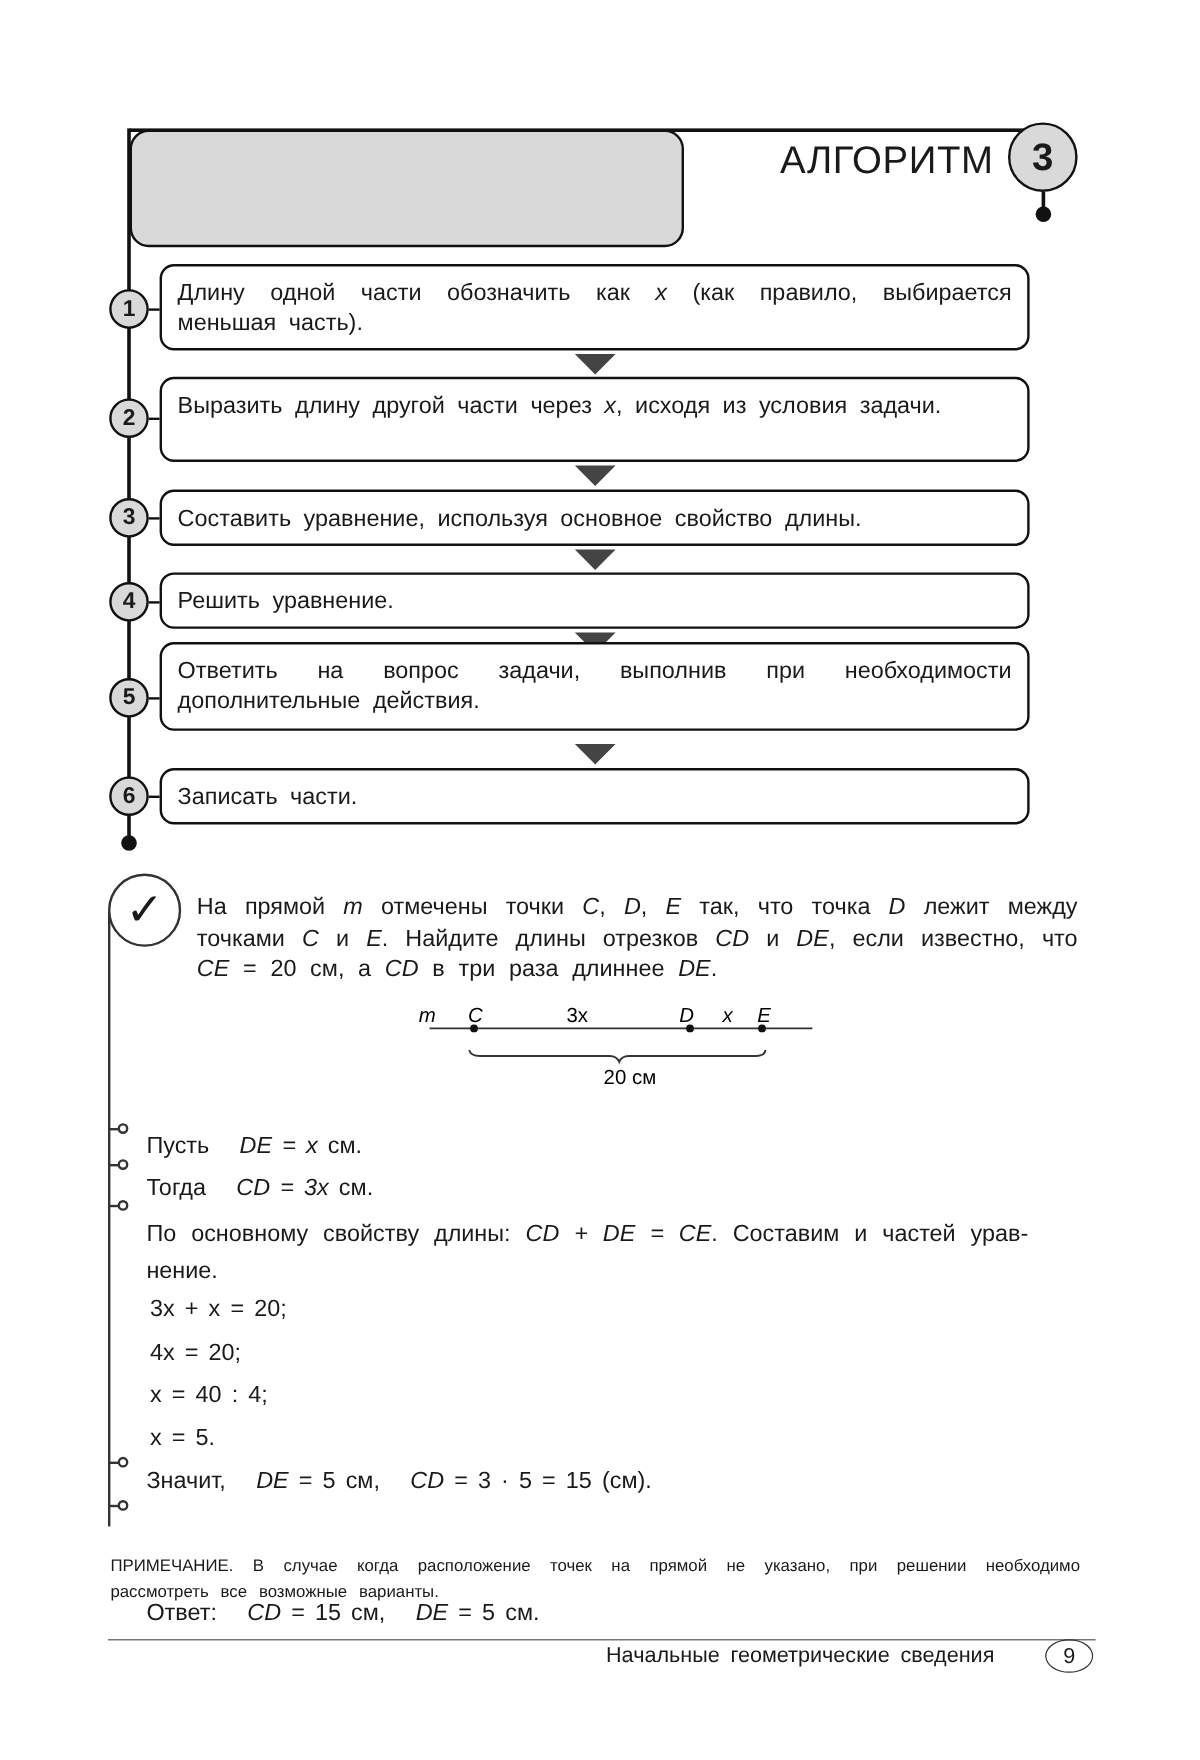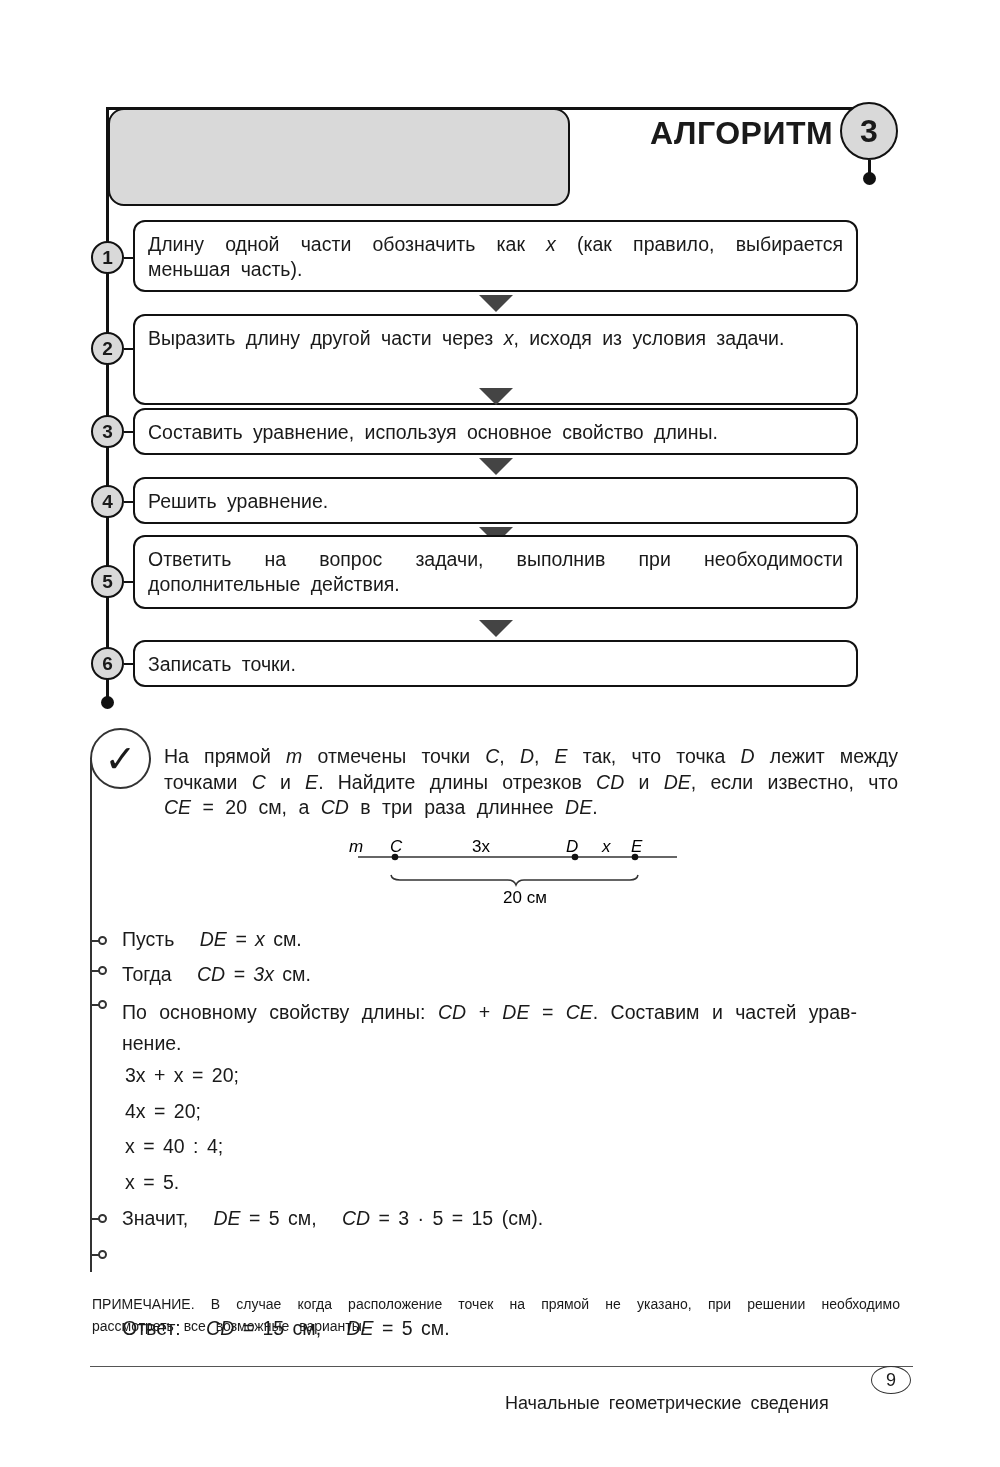--- a/index.html
+++ b/index.html
@@ -7,21 +7,21 @@
          font-family:"Liberation Sans", sans-serif; color:#1a1a1a; }
   .abs { position:absolute; }
   
   .top-rule { left:108px; top:107px; width:760px; height:3px; background:#111; }
   .vline { left:106px; top:107px; width:3px; height:593px; background:#111; }
   .vline-dot { left:101px; top:696px; width:13px; height:13px; border-radius:50%; background:#111; }
   .title-box { left:108px; top:108px; width:462px; height:98px; background:#d9d9d9;
                border:2px solid #111; border-radius:16px; box-sizing:border-box;
                padding:12px 12px 0 12px; font-weight:bold; font-size:19.5px; line-height:25.5px; letter-spacing:0.2px;
                word-spacing:4px; }
-  .algo-label { left:650px; top:115px; font-weight:bold; font-size:32px; letter-spacing:0.5px; }
+  .algo-label { left:650px; top:115px; font-weight:normal; font-size:32px; letter-spacing:0.5px; }
   .algo-circle { left:840px; top:102px; width:58px; height:58px; border-radius:50%;
                  border:2.5px solid #111; background:#d9d9d9; box-sizing:border-box;
                  display:flex; align-items:center; justify-content:center; font-weight:bold; font-size:32px; }
   .algo-stem { left:868px; top:160px; width:3px; height:16px; background:#111; }
   .algo-dot { left:863px; top:172px; width:13px; height:13px; border-radius:50%; background:#111; }
   
   .step-box { left:133px; width:725px; border:2px solid #111; border-radius:12px; box-sizing:border-box;
               background:#fff; padding:10px 13px; font-size:19.5px; line-height:25px;
               text-align:justify; word-spacing:5px; }
   .step-num { left:91px; width:33px; height:33px; border-radius:50%; border:2.5px solid #111; background:#d9d9d9;
@@ -29,27 +29,27 @@
               font-weight:bold; font-size:19px; }
   .step-tick { left:124px; width:9px; height:2px; background:#111; }
   .arrow { left:479px; width:0; height:0; border-left:17px solid transparent; border-right:17px solid transparent;
            border-top:17px solid #444; }
   
   .check-circle { left:90px; top:728px; width:61px; height:61px; border-radius:50%; border:2px solid #333; box-sizing:border-box;
                   display:flex; align-items:center; justify-content:center; font-size:38px; background:#fff; }
   .ex-vline { left:90px; top:760px; width:2px; height:512px; background:#333; }
   .problem { left:164px; top:744px; width:734px; font-size:19.5px; line-height:25.5px; text-align:justify; word-spacing:6px; }
   .i { font-style:italic; }
-  .sol-line { left:122px; font-size:19.5px; line-height:25px; word-spacing:3px; }
+  .sol-line { left:122px; font-size:19.5px; line-height:25px; word-spacing:3px;margin-top:16px; }
   .bullet { left:91px; width:17px; height:10px; }
   .bullet .tk { position:absolute; left:0; top:4px; width:8px; height:2px; background:#333; }
   .bullet .ci { position:absolute; left:7px; top:0; width:9px; height:9px; border:2px solid #333; border-radius:50%; box-sizing:border-box; background:#fff; }
   .note { left:92px; top:1293px; width:808px; font-size:14px; line-height:22px; text-align:justify; word-spacing:6px; }
   .footer-rule { left:90px; top:1366px; width:823px; height:1px; background:#555; }
-  .footer-text { left:505px; top:1369px; font-size:18px; word-spacing:4px;margin-top:24px; }
+  .footer-text { left:505px; top:1369px; font-size:18px; word-spacing:4px; }
   .page-num { left:871px; top:1366px; width:40px; height:28px; border-radius:50%; border:1.5px solid #333; box-sizing:border-box;
               display:flex; align-items:center; justify-content:center; font-size:18px; }
   svg text { font-family:"Liberation Sans", sans-serif; }
 </style>
 </head>
 <body>
 
 <div class="abs top-rule"></div>
 <div class="abs vline"></div>
 <div class="abs vline-dot"></div>
@@ -63,21 +63,21 @@
 
 <div class="abs step-num" style="top:241px">1</div>
 <div class="abs step-tick" style="top:257px"></div>
 <div class="abs step-box" style="top:220px;height:72px">
   <span>Длину одной части обозначить как </span><span class="i">x</span><span> (как правило, выбирается меньшая часть).</span>
 </div>
 <div class="abs arrow" style="top:295px"></div>
 
 <div class="abs step-num" style="top:332px">2</div>
 <div class="abs step-tick" style="top:348px"></div>
-<div class="abs step-box" style="top:314px;height:91px">
+<div class="abs step-box" style="top:314px;height:71px">
   <span>Выразить длину другой части через </span><span class="i">x</span><span>, исходя из условия задачи.</span>
 </div>
 <div class="abs arrow" style="top:388px"></div>
 
 <div class="abs step-num" style="top:415px">3</div>
 <div class="abs step-tick" style="top:431px"></div>
 <div class="abs step-box" style="top:408px;height:47px">
   <span>Составить уравнение, используя основное свойство длины.</span>
 </div>
 <div class="abs arrow" style="top:458px"></div>
@@ -92,21 +92,21 @@
 <div class="abs step-num" style="top:565px">5</div>
 <div class="abs step-tick" style="top:581px"></div>
 <div class="abs step-box" style="top:535px;height:74px">
   <span>Ответить на вопрос задачи, выполнив при необходимости дополнительные действия.</span>
 </div>
 <div class="abs arrow" style="top:620px"></div>
 
 <div class="abs step-num" style="top:647px">6</div>
 <div class="abs step-tick" style="top:663px"></div>
 <div class="abs step-box" style="top:640px;height:47px">
-  <span>Записать точки.</span>
+  <span>Записать части.</span>
 </div>
 
 <div class="abs ex-vline"></div>
 <div class="abs check-circle">✓</div>
 
 <div class="abs problem">
   <span>На прямой </span><span class="i">m</span><span> отмечены точки </span><span class="i">C</span><span>, </span><span class="i">D</span><span>, </span><span class="i">E</span><span> так, что точка </span><span class="i">D</span><span> лежит между точками </span><span class="i">C</span><span> и </span><span class="i">E</span><span>. Найдите длины отрезков </span><span class="i">CD</span><span> и </span><span class="i">DE</span><span>, если известно, что </span><span class="i">CE</span><span> = 20 см, а </span><span class="i">CD</span><span> в три раза длиннее </span><span class="i">DE</span><span>.</span>
 </div>
 
 <svg class="abs" style="left:330px;top:830px" width="360" height="80">

